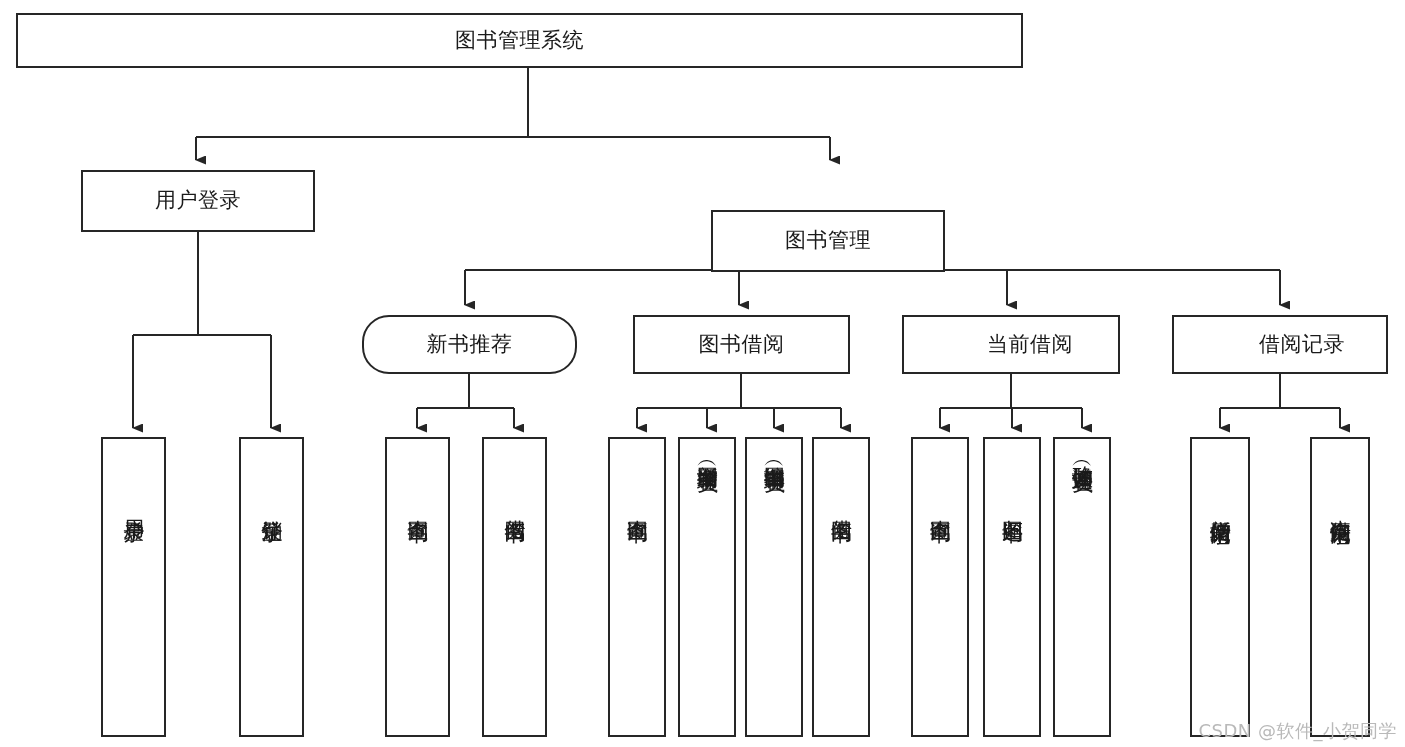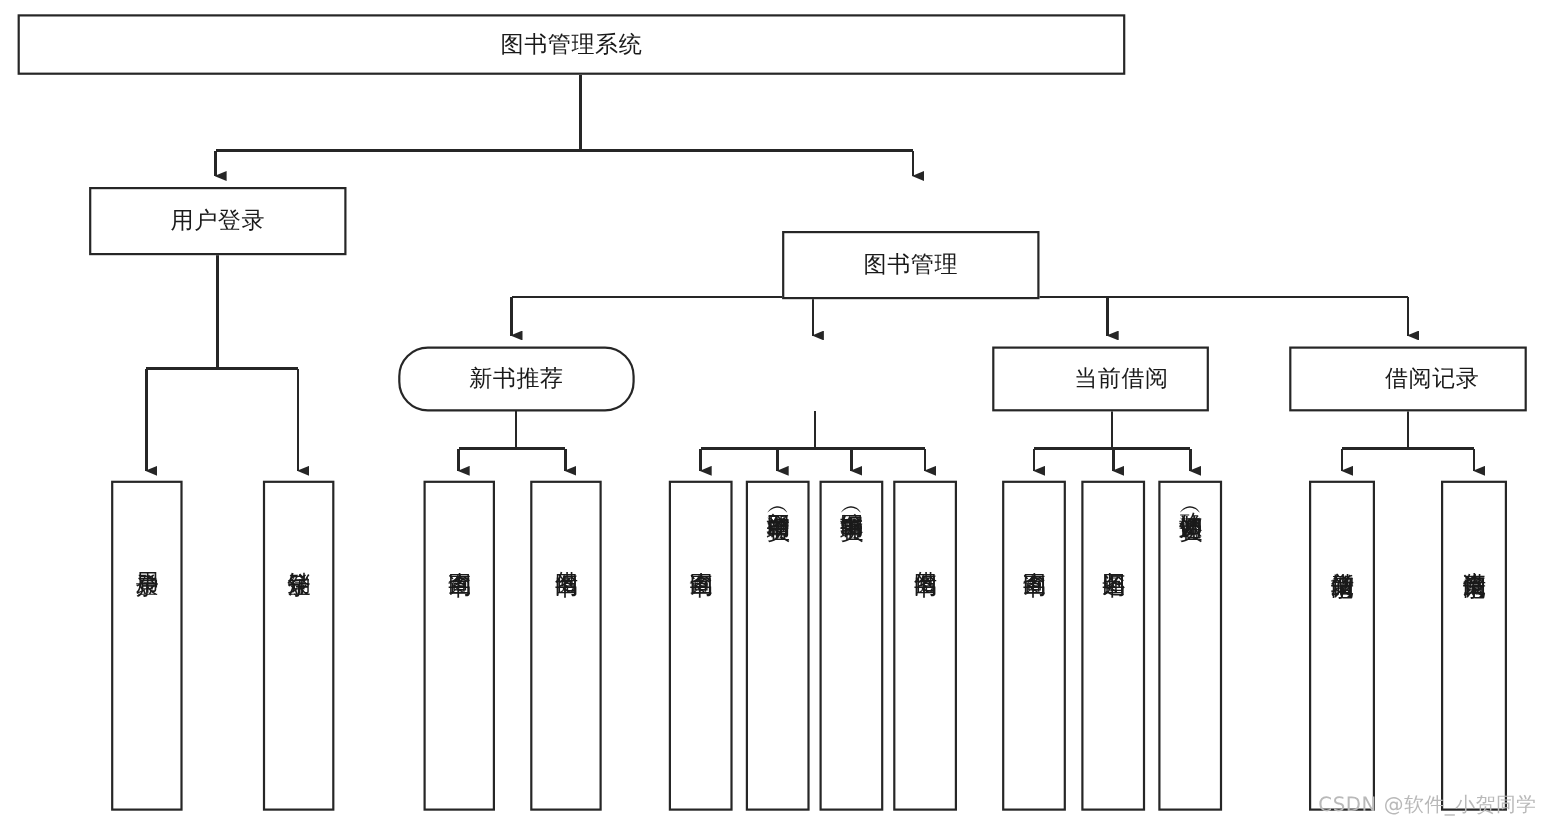--- a/index.html
+++ b/index.html
@@ -133,21 +133,24 @@
   <div class="node node-h" style="left:81px; top:170px; width:234px; height:62px;">
     <span class="label">用户登录</span>
   </div>
   <div class="node node-h" style="left:711px; top:170px; width:234px; height:62px;margin-top:40px;">
     <span class="label">图书管理</span>
   </div>
 
   <div class="node node-h" style="left:362px; top:315px; width:215px; height:59px;border-radius:27px;">
     <span class="label">新书推荐</span>
   </div>
-  <div class="node node-h" style="left:902px; top:315px; width:197px; height:59px;padding-left:38px;">
+  <div class="node node-h" style="left:633px; top:315px; width:217px; height:59px;">
+    <span class="label">图书借阅</span>
+  </div>
+  <div class="node node-h" style="left:902px; top:315px; width:218px; height:59px;padding-left:38px;">
     <span class="label">当前借阅</span>
   </div>
   <div class="node node-h" style="left:1172px; top:315px; width:216px; height:59px;padding-left:44px;">
     <span class="label">借阅记录</span>
   </div>
 
   <div class="node node-v mid" style="left:101px; top:437px; width:65px; height:300px;">
     <span class="label">用户登录</span>
   </div>
   <div class="node node-v mid" style="left:239px; top:437px; width:65px; height:300px;">

